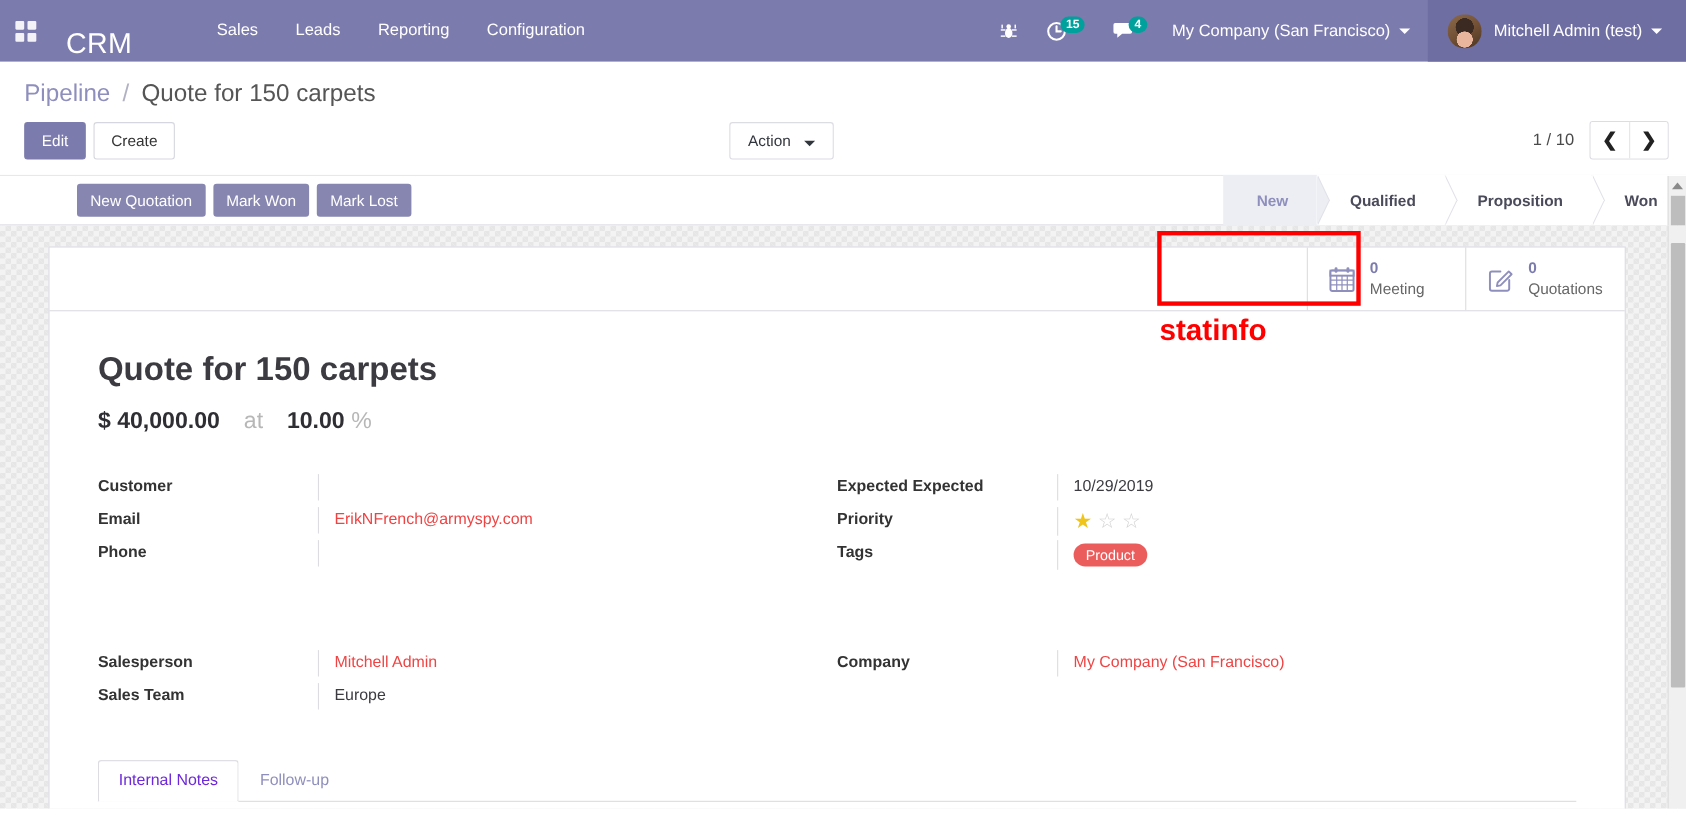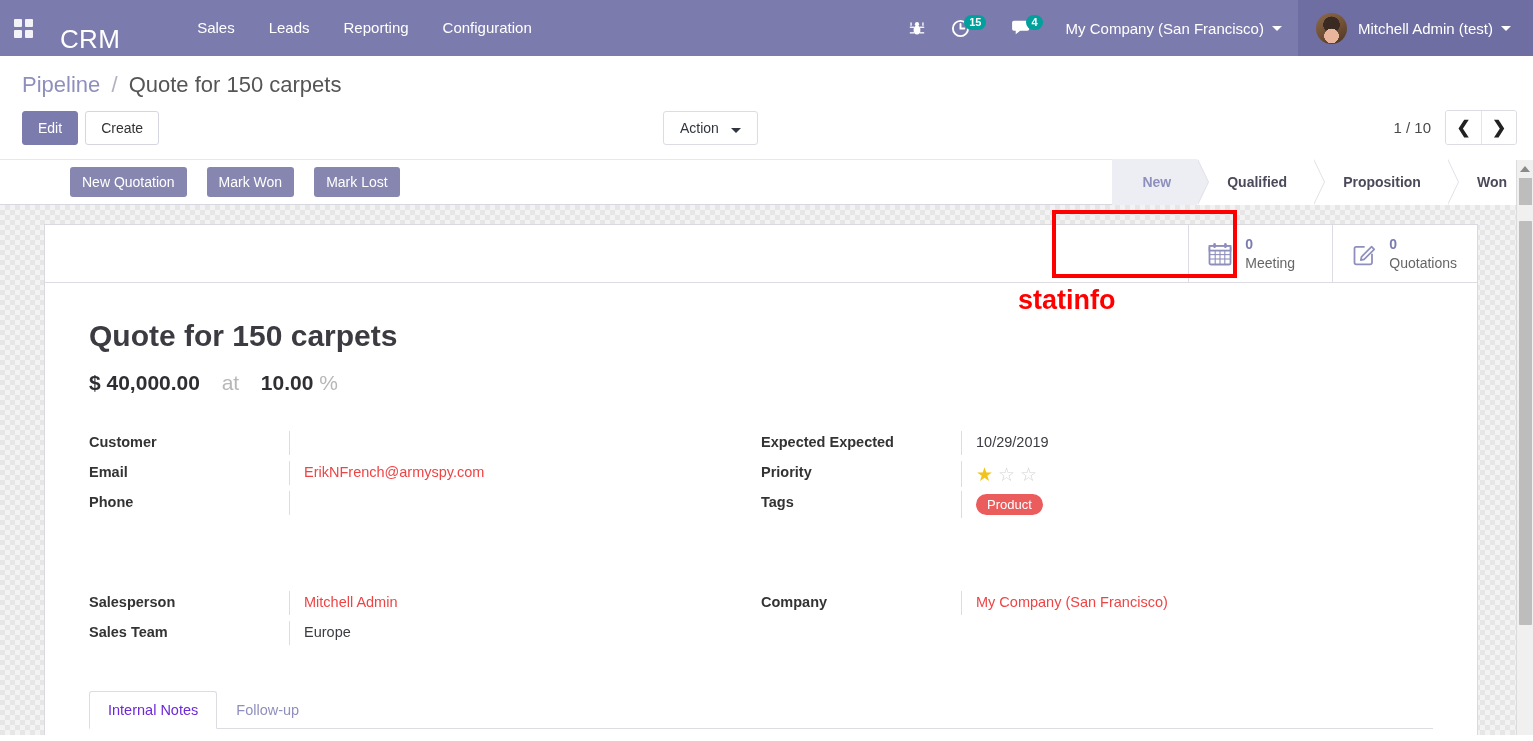--- a/index.html
+++ b/index.html
@@ -159,21 +159,21 @@
   .statusbar-row {
     display: flex;
     align-items: center;
     border-top: 1px solid #e7e7ee;
     border-bottom: 1px solid #d8d8e0;
     background: #ffffff;
     height: 46px;
     padding-left: 22px;
     position: relative;
   }
-  .sb-buttons { display: flex; gap: 20px; padding-left: 48px; }
+  .sb-buttons { display: flex; gap: 7px; padding-left: 48px; }
   .sb-buttons .btn-sb {
     background: #8786b0;
     color: #ffffff;
     border: none;
     border-radius: 3px;
     font-size: 14px;
     padding: 7px 12px;
     cursor: pointer;
     font-family: "Liberation Sans", sans-serif;
     white-space: nowrap;
@@ -615,18 +615,18 @@
       </div>
 
       <div class="tabs">
         <div class="tab active">Internal Notes</div>
         <div class="tab">Follow-up</div>
       </div>
     </div>
   </div>
 
   <div class="annot-box" style="left:1052px; top:5px; width:185px; height:68px;"></div>
-  <div class="annot-label" style="left:1018px; top:80px;">statinfo</div>
+  <div class="annot-label" style="left:1054px; top:80px;">statinfo</div>
 
   <div class="vscroll">
     <div class="thumb"></div>
   </div>
 </div>
 
 </body></html>

